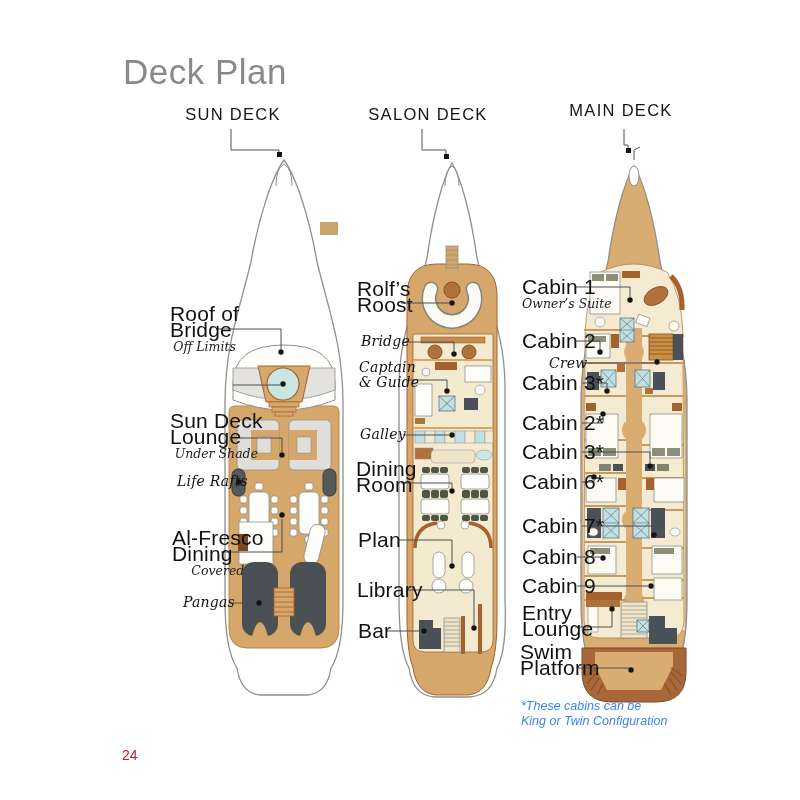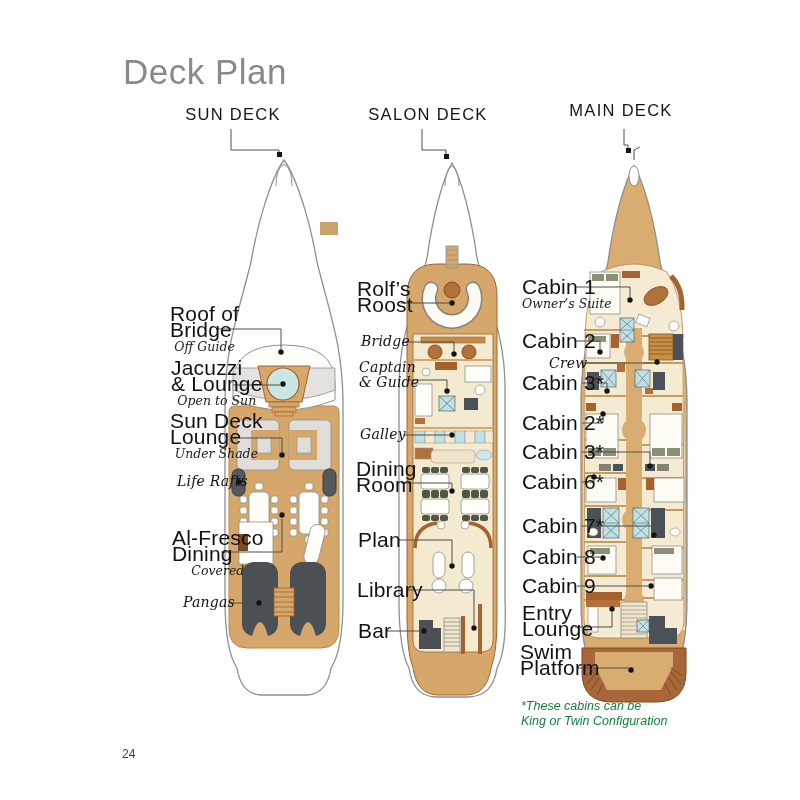--- a/index.html
+++ b/index.html
@@ -8,22 +8,22 @@
   .art{position:absolute;left:0;top:0;}
   .page-title{position:absolute;font-size:35px;letter-spacing:.5px;color:#87898c;}
   .deck-header{position:absolute;width:180px;text-align:center;font-size:16.5px;
                letter-spacing:1.3px;color:#141414;}
   .callout{position:absolute;}
   .c-title{font-size:21px;line-height:16px;letter-spacing:.2px;white-space:pre-line;color:#121212;}
   .c-sub{font-family:"DejaVu Serif",serif;font-style:italic;font-size:12.5px;line-height:13px;
          margin-top:2px;color:#1c1c1c;white-space:pre-line;text-align:center;}
   .serif .c-title{font-family:"DejaVu Serif",serif;font-style:italic;font-size:14px;line-height:15px;}
   .footnote{position:absolute;font-style:italic;font-size:12.5px;line-height:15px;
-            white-space:pre-line;color:#15803d;}
-  .page-number{position:absolute;font-size:12px;color:#0c4a6e;}
+            white-space:pre-line;color:#3b82f6;}
+  .page-number{position:absolute;font-size:14px;color:#b91c1c;}
 </style>
 </head>
 <body>
 
 <div class="page">
 
 <svg class="art" width="800" height="800" viewBox="0 0 800 800">
 
   <g>
     <path fill="#ffffff" stroke="#8f8f8c" stroke-width="1.3" d="M247,160 C236,175 222,215 214,262 C200,318 189,345 188,400 V600
@@ -376,26 +376,21 @@
 
 <div class="page-title" style="left:86px;top:52px">Deck Plan</div>
 
 <div class="deck-header" style="left:106px;top:105px">SUN DECK</div>
 <div class="deck-header" style="left:301px;top:105px">SALON DECK</div>
 <div class="deck-header" style="left:494px;top:101px">MAIN DECK</div>
 
 <div class="callout" style="left:133px;top:306px">
   <div class="c-title">Roof of
 Bridge</div>
-  <div class="c-sub">Off Guide</div>
-</div>
-<div class="callout" style="left:134px;top:360px">
-  <div class="c-title">Jacuzzi
-&amp; Lounge</div>
-  <div class="c-sub">Open to Sun</div>
+  <div class="c-sub">Off Limits</div>
 </div>
 <div class="callout" style="left:133px;top:413px">
   <div class="c-title">Sun Deck
 Lounge</div>
   <div class="c-sub">Under Shade</div>
 </div>
 <div class="callout serif" style="left:140px;top:474px">
   <div class="c-title">Life Rafts</div>
 </div>
 <div class="callout" style="left:135px;top:530px">

